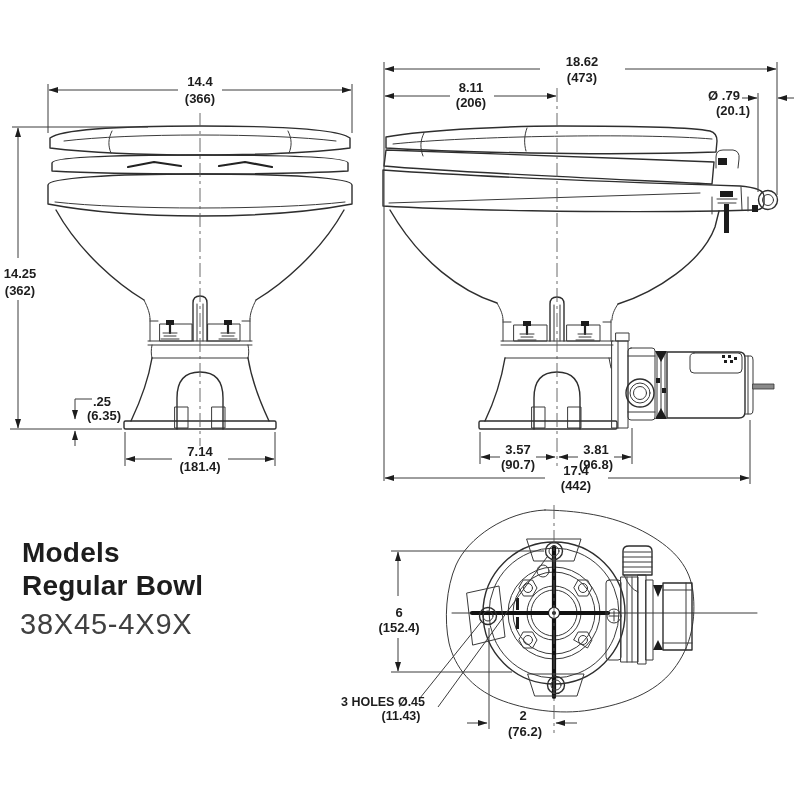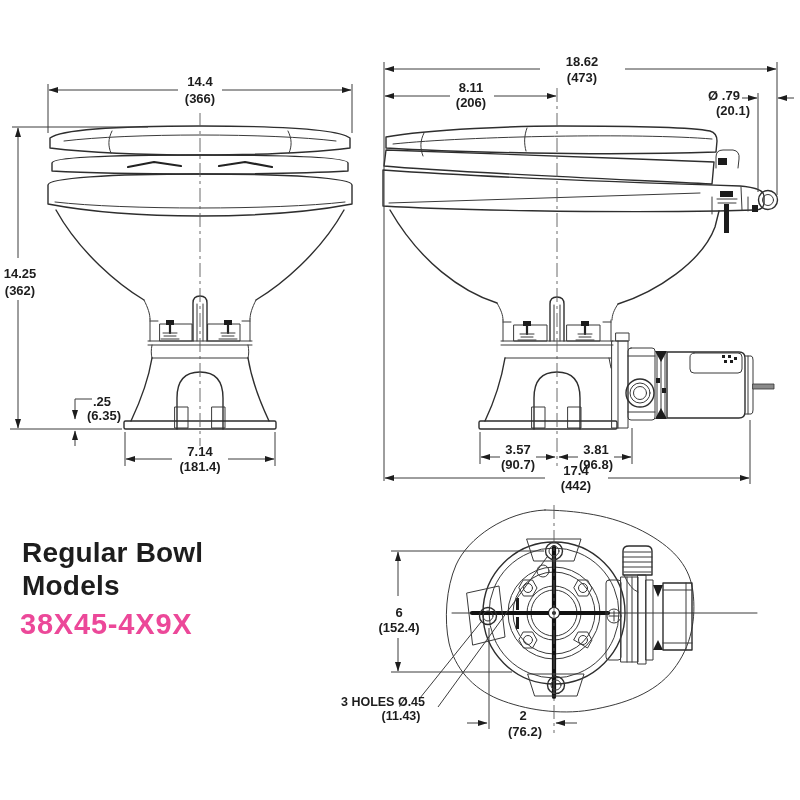--- a/index.html
+++ b/index.html
@@ -12,21 +12,21 @@
   .lnT{fill:none;stroke:#222;stroke-width:2.2;stroke-linecap:round;}
   .blk{fill:#1c1c1c;stroke:none;}
   .dim{fill:none;stroke:#3c3c3c;stroke-width:1;}
   .cl{fill:none;stroke:#5a5a5a;stroke-width:0.9;stroke-dasharray:14 4 3 4;}
   .thick{fill:none;stroke:#111;stroke-width:4.2;}
   .dt{font-family:"Liberation Sans",sans-serif;font-weight:700;font-size:13px;fill:#1d1d1d;text-anchor:middle;}
   .dn{font-family:"Liberation Sans",sans-serif;font-weight:700;font-size:12.5px;fill:#1d1d1d;text-anchor:middle;}
   
   .title-block{position:absolute;left:22px;top:536px;color:#1d1d1d;font-weight:700;
                font-size:28px;line-height:33px;letter-spacing:.2px;}
-  .model-number{position:absolute;left:20px;top:608px;color:#ec4899;font-weight:700;
+  .model-number{position:absolute;left:20px;top:608px;color:#404040;font-weight:400;
                 font-size:29px;letter-spacing:.8px;}
 </style>
 </head>
 <body>
 
 <div class="page">
 
 <svg width="800" height="800" viewBox="0 0 800 800">
   <defs>
     <marker id="arr" markerWidth="11" markerHeight="8" refX="9" refY="3" orient="auto">
@@ -330,18 +330,18 @@
       <path class="dim" d="M489,628 L489,729"></path>
       <line class="dim" x1="467" y1="723" x2="487" y2="723" marker-end="url(#arr)"></line>
       <line class="dim" x1="577" y1="723" x2="556" y2="723" marker-end="url(#arr)"></line>
       <text class="dt" x="523" y="720">2</text>
       <text class="dt" x="525" y="736">(76.2)</text>
     </g>
   </g>
 </svg>
 
   <div class="title-block">
+    <div>Models</div>
     <div>Regular Bowl</div>
-    <div>Models</div>
   </div>
   <div class="model-number">38X45-4X9X</div>
 
 </div>
 
 </body></html>

